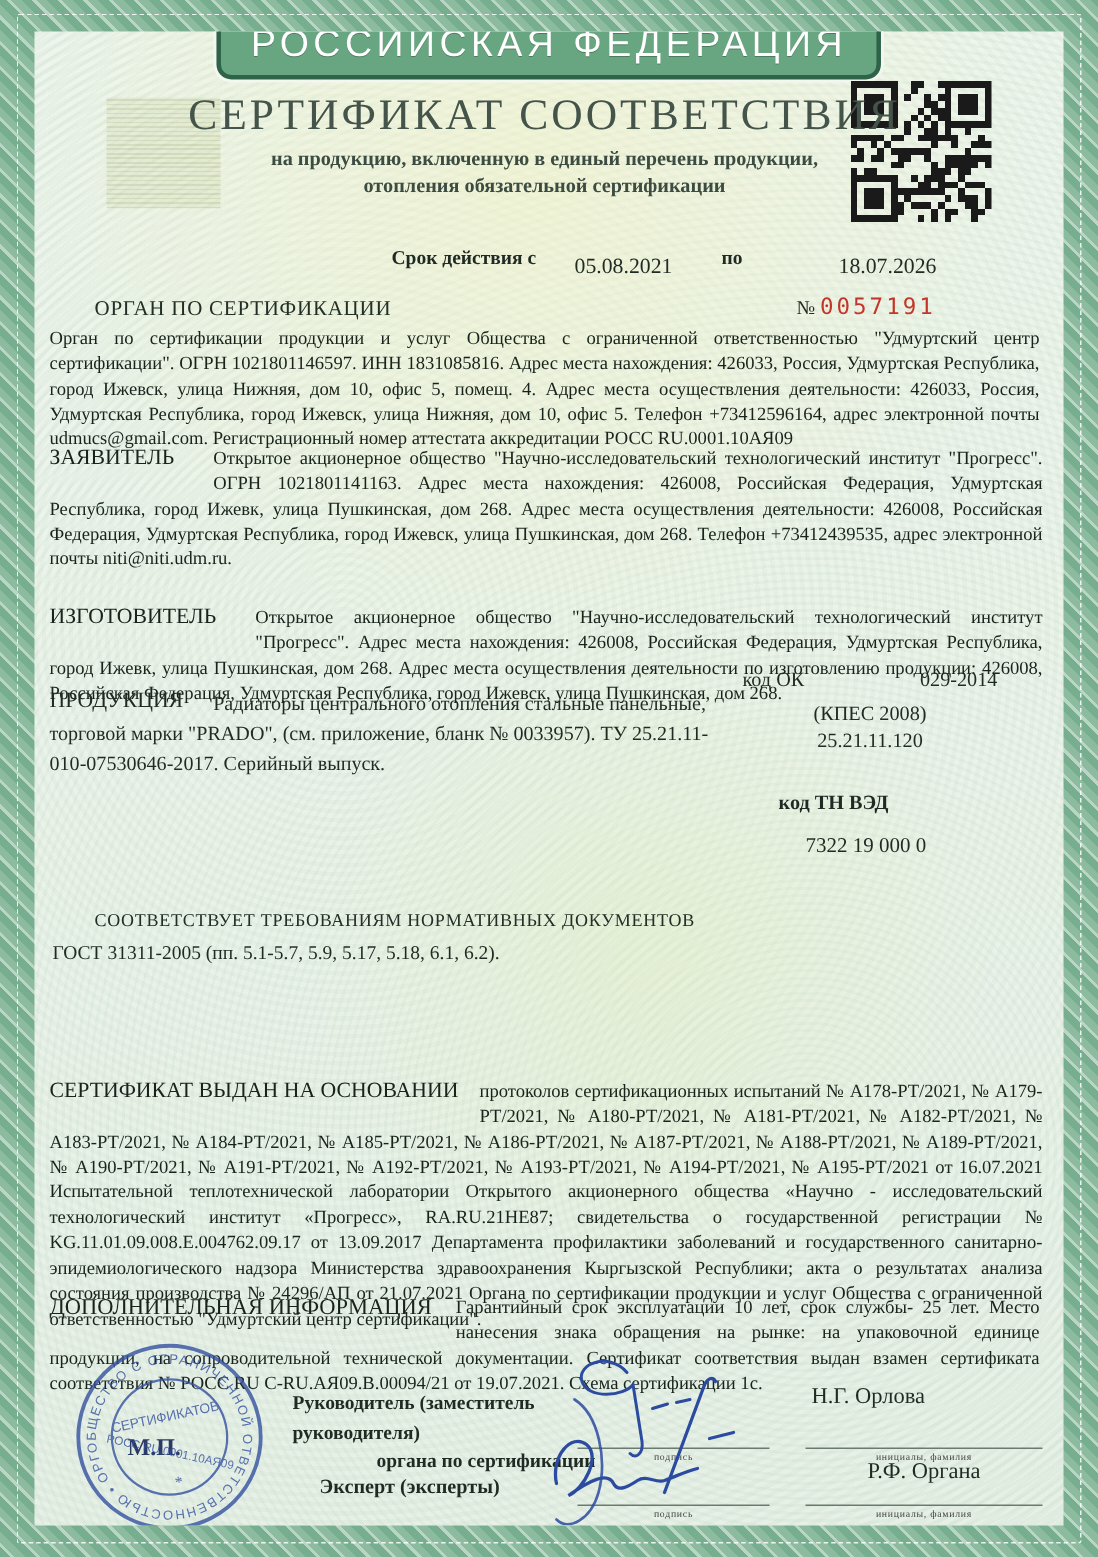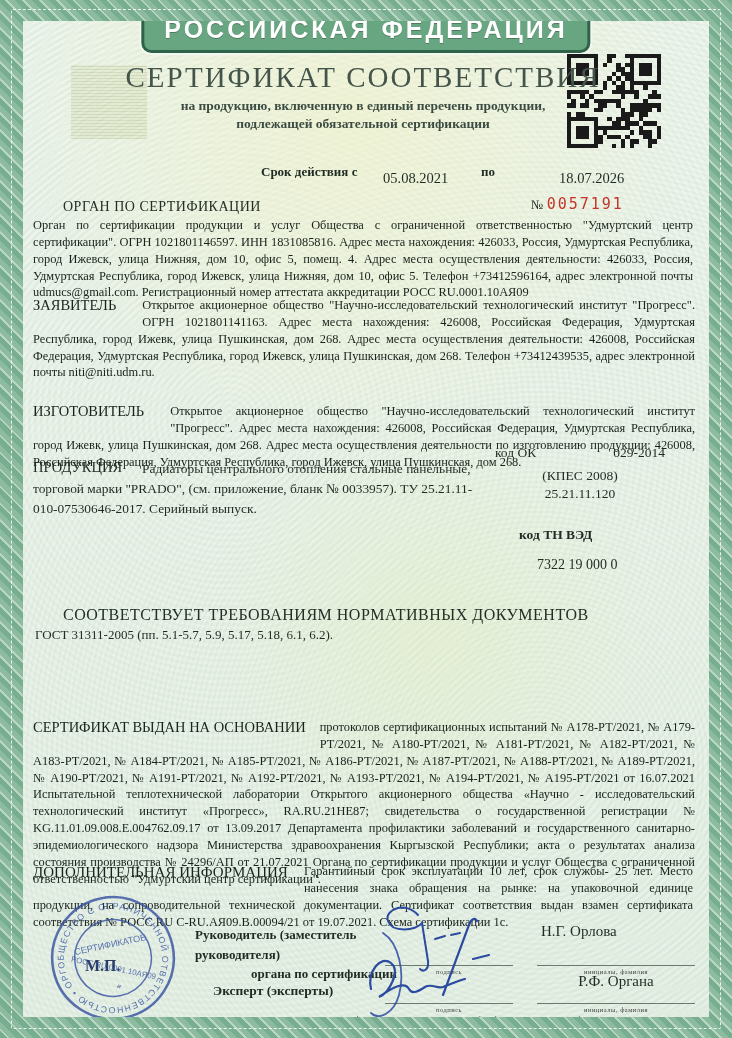--- a/index.html
+++ b/index.html
@@ -32,21 +32,21 @@
     background:repeating-linear-gradient(0deg, rgba(150,160,90,.28) 0 1px, rgba(190,200,140,.18) 1px 3px);
   }
 
   .banner {
     position:absolute; left:50%; top:-14px; transform:translateX(-50%);
     background:#68a581; border:3px solid #2f6349; border-radius:10px;
     box-shadow:0 0 0 2px #f2f7f0;
     padding:5px 20px 6px;
   }
   .banner span {
-    font-family:"Liberation Sans", sans-serif; font-weight:700;
+    font-family:"Liberation Sans", sans-serif; font-weight:400;
     font-size:25px; color:#fff; letter-spacing:3px; white-space:nowrap;
     text-shadow:0 1px 0 rgba(0,0,0,.25);
   }
 
   .qr { position:absolute; left:544px; top:33px; width:94px; height:94px; }
 
   .title {
     position:absolute; left:0; top:40px; width:680px; text-align:center;
     font-size:29px; letter-spacing:2px; color:#44544a; font-weight:400;
   }
@@ -81,21 +81,21 @@
   .codes-ok .row1 { display:flex; justify-content:space-between; }
   .codes-ok .row2 { text-align:center; margin-top:7px; }
   .codes-ok .row3 { text-align:center; margin-top:2px; }
 
   .product { position:absolute; left:10px; top:438px; width:455px; font-size:13.4px; line-height:1.5; }
   .product .float-head { margin-right:20px; font-size:14.5px; }
 
   .tnved-label { position:absolute; left:496px; top:506px; font-size:13.5px; font-weight:700; }
   .tnved-value { position:absolute; left:514px; top:536px; font-size:14px; }
 
-  .compliance-head { position:absolute; left:10px; top:585px; font-size:16px; }
+  .compliance-head { position:absolute; left:10px; top:585px; font-size:12px; }
   .compliance-text { position:absolute; left:12px; top:606px; font-size:13px; }
 
   .basis { position:absolute; left:10px; top:698px; width:662px; }
   .basis .float-head { margin-right:14px; }
 
   .additional { position:absolute; left:10px; top:842px; width:660px; }
   .additional .float-head { font-size:15px; margin-right:16px; }
 
   .mp { position:absolute; left:62px; top:936px; font-size:16px; font-weight:700; color:#2a3a63; }
 
@@ -363,21 +363,21 @@
           <rect x="6" y="20" width="1" height="1"></rect>
           <rect x="10" y="20" width="1" height="1"></rect>
           <rect x="12" y="20" width="1" height="1"></rect>
           <rect x="14" y="20" width="1" height="1"></rect>
           <rect x="18" y="20" width="1" height="1"></rect>
         </svg></div>
 
     <div class="title">СЕРТИФИКАТ СООТВЕТСТВИЯ</div>
     <div class="subtitle">
       <div>на продукцию, включенную в единый перечень продукции,</div>
-      <div>подлежащей обязательной сертификации</div>
+      <div>отопления обязательной сертификации</div>
     </div>
 
 
     <div class="validity">
       <span class="lab1">Срок действия с</span>
       <span class="d1">05.08.2021</span>
       <span class="lab2">по</span>
       <span class="d2">18.07.2026</span>
     </div>
 

